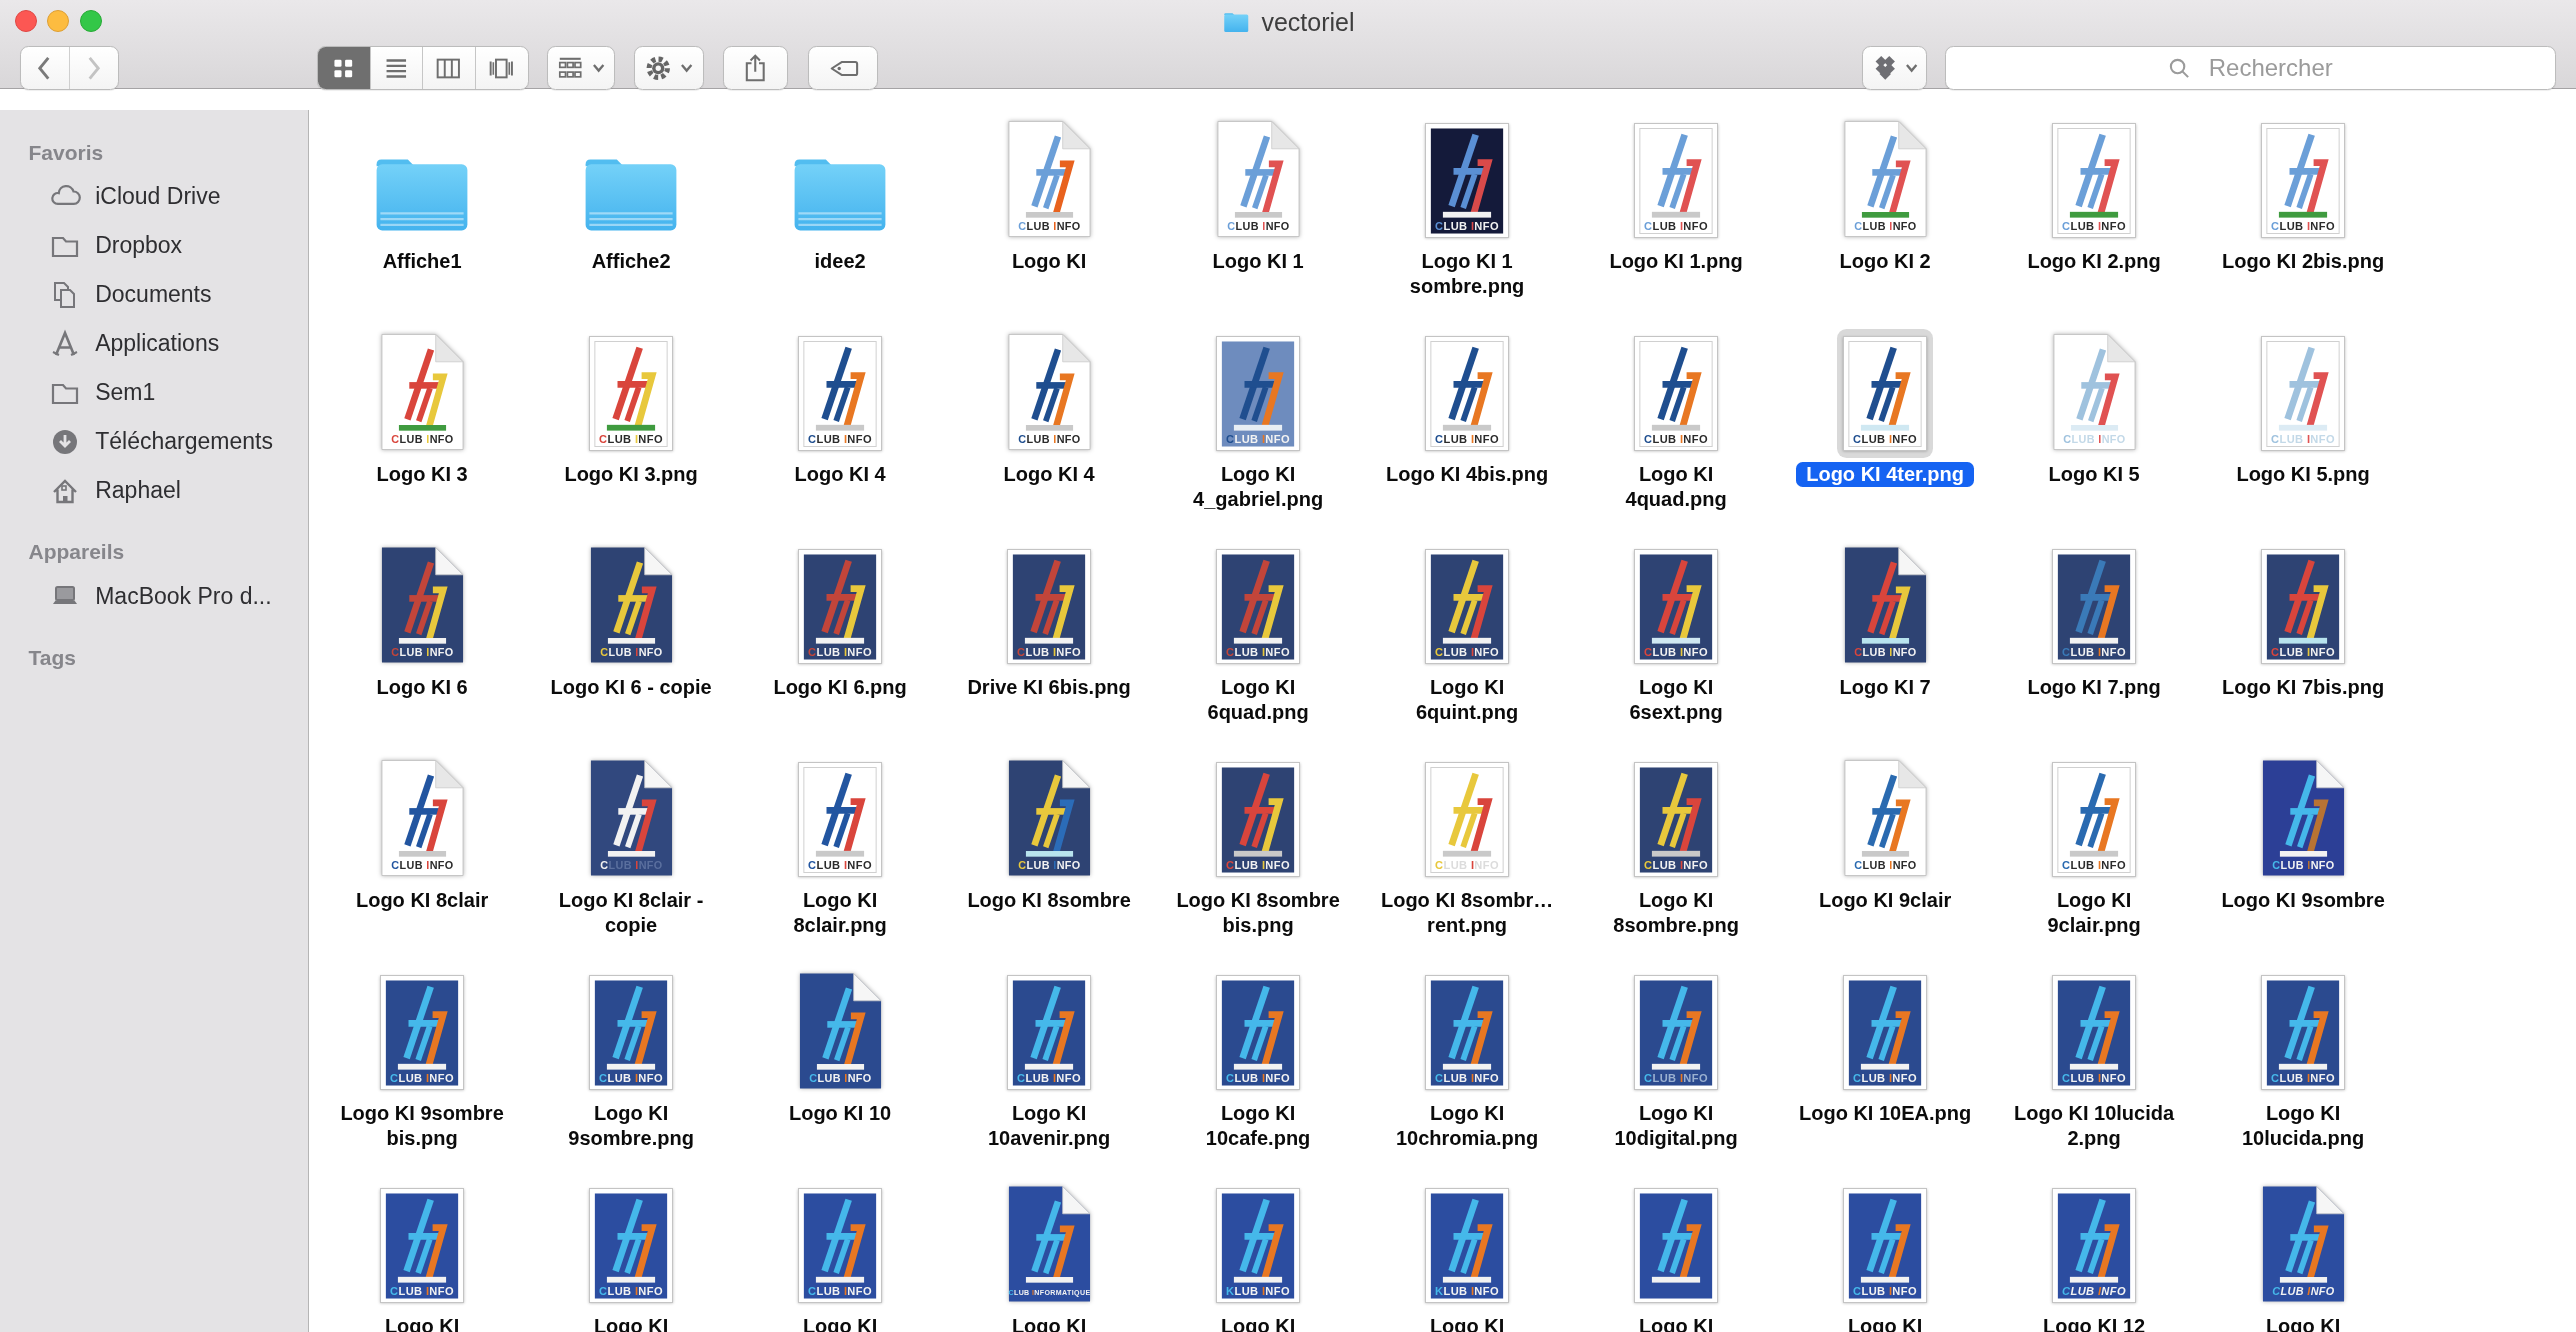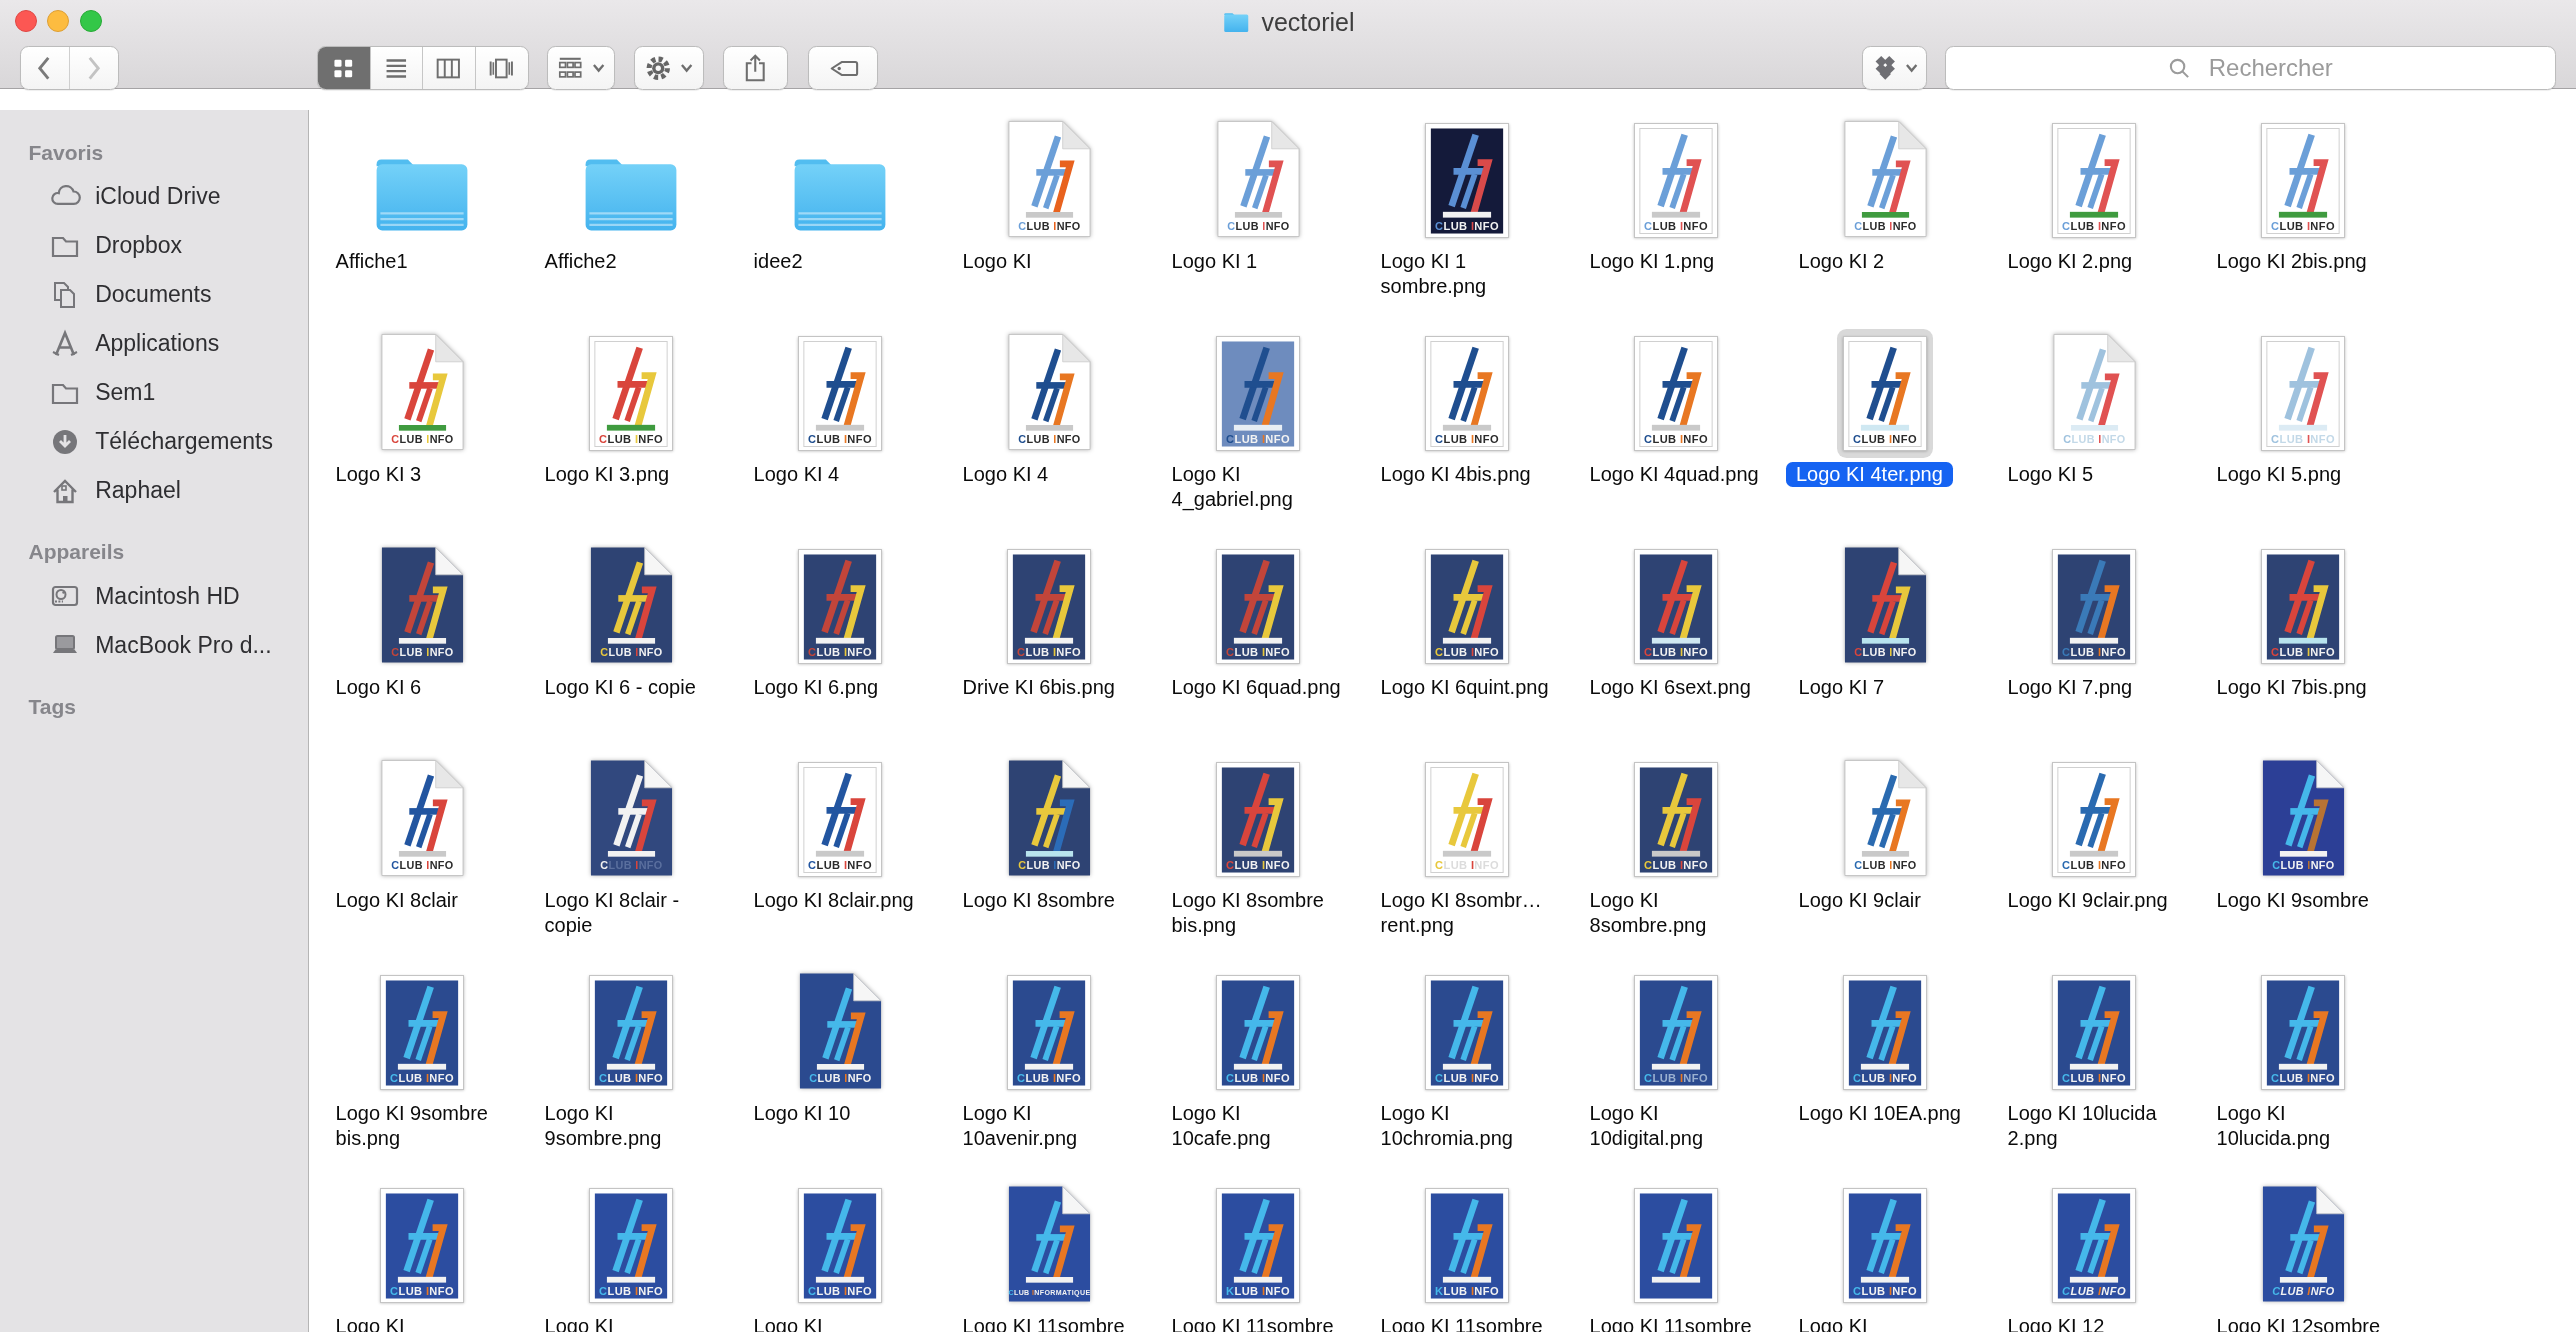--- a/index.html
+++ b/index.html
@@ -44,22 +44,22 @@
   .side-item{display:flex;align-items:center;height:49px;padding-left:49px;}
   .side-item .lbl{font-size:23px;color:#2e2e31;margin-left:14.2px;white-space:nowrap;}
   .side-ic{width:32px;height:32px;flex:0 0 32px;}
   
   .main{position:absolute;top:110px;left:310px;right:0;bottom:0;background:#fff;overflow:hidden;}
   .grid{display:grid;grid-template-columns:repeat(10,209px);padding:1.9px 0 0 7.6px;}
   .cell{width:209px;height:213px;display:flex;flex-direction:column;align-items:center;}
   .iconbox{height:133px;display:flex;align-items:flex-end;}
   .iconwrap{padding:6.6px;border-radius:9.5px;}
   .cell.sel .iconwrap{background:#d9d9d9;}
-  .label{margin-top:3.8px;font-size:20px;line-height:25px;color:#0b0b0b;text-align:left;
-         width:173px;}
+  .label{margin-top:3.8px;font-size:20px;line-height:25px;color:#0b0b0b;text-align:center;
+         width:173px;font-weight:bold;}
   .cell.sel .label{width:199px;}
   .cell.sel .label span{background:#1563f2;color:#fff;border-radius:6.6px;
                         padding:0.9px 10.4px 2.8px;white-space:nowrap;margin-top:8px;}
   .thumb{background:#fff;border:0.9px solid #c4c4c4;padding:3.8px;
          box-shadow:0 0.9px 2.8px rgba(0,0,0,.28);font-size:0;}
   .pageic{filter:drop-shadow(0 0.9px 1.9px rgba(0,0,0,.3));}
   svg{display:block;}
 </style>
 </head>
 <body>
@@ -243,29 +243,20 @@
         <svg class="side-ic" viewBox="0 0 32 32">
           <path d="M5 17 L16 6 L27 17 M8.5 14.5 V27 h15 V14.5" fill="none" stroke="#76767a" stroke-width="2.4"></path>
           <rect x="13" y="11" width="4" height="4" fill="none" stroke="#76767a" stroke-width="1.6"></rect>
           <rect x="14" y="21" width="4.5" height="6" fill="#76767a"></rect>
         </svg>
         <span class="lbl">Raphael</span>
       </div>
       <div class="side-h">Appareils</div>
       <div class="side-item">
         <svg class="side-ic" viewBox="0 0 32 32">
-          <rect x="4" y="7" width="24" height="18" rx="2.5" fill="none" stroke="#76767a" stroke-width="2.2"></rect>
-          <circle cx="12" cy="14.5" r="4.5" fill="none" stroke="#76767a" stroke-width="2"></circle>
-          <circle cx="14.5" cy="12.5" r="1.2" fill="#76767a"></circle>
-          <path d="M6 21.5 h8" stroke="#76767a" stroke-width="2" stroke-dasharray="2 1.4"></path>
-        </svg>
-        <span class="lbl">Macintosh HD</span>
-      </div>
-      <div class="side-item">
-        <svg class="side-ic" viewBox="0 0 32 32">
           <rect x="7" y="7" width="18" height="13" rx="1.5" fill="#9a9a9e" stroke="#76767a" stroke-width="2"></rect>
           <path d="M4 24 h24 l-2.5-3.5 h-19 z" fill="#76767a"></path>
         </svg>
         <span class="lbl">MacBook Pro d...</span>
       </div>
       <div class="side-h">Tags</div>
     </div>
 
   <div class="main">
     <div class="grid">

